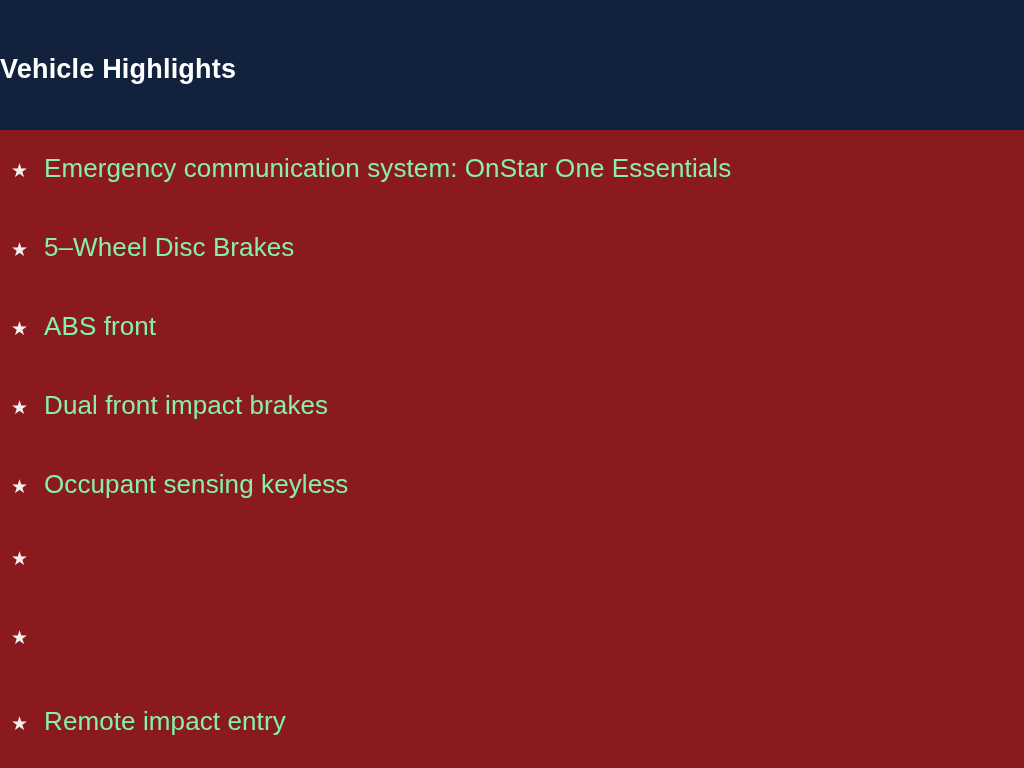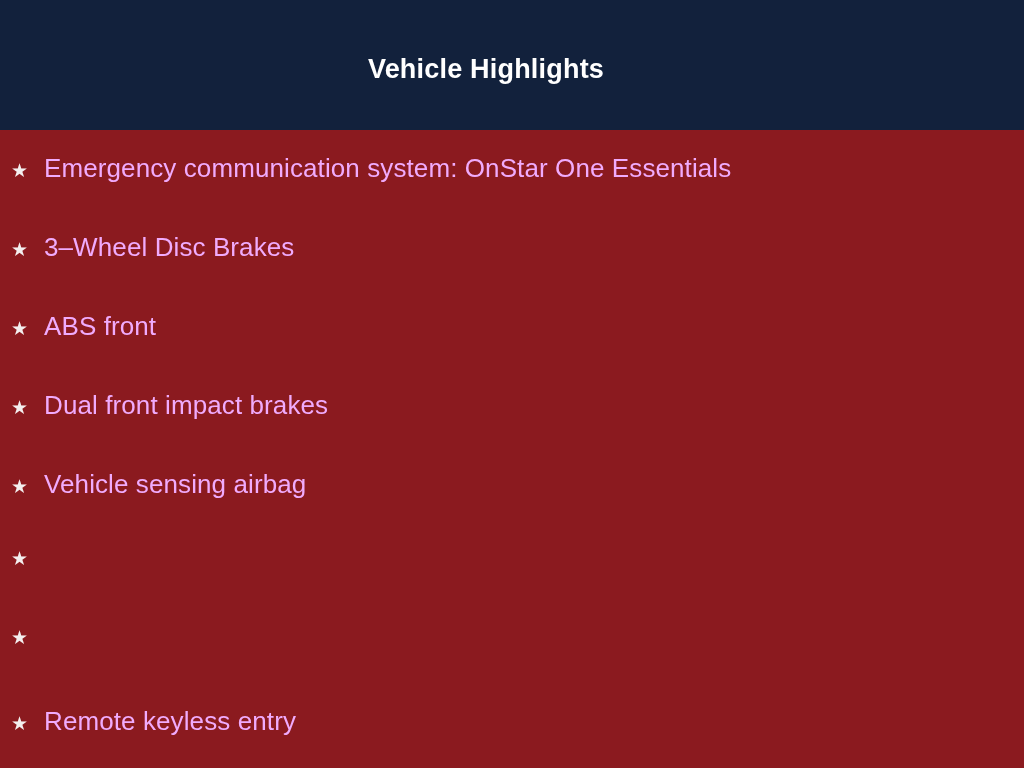--- a/index.html
+++ b/index.html
@@ -27,21 +27,21 @@
 
   
   .header-band {
     position: relative;
     flex: 0 0 auto;
     width: 100%;
     height: 130px;
     background: #12213c;
     display: flex;
     align-items: center;
-    justify-content: center;
+    justify-content: flex-start;
     box-sizing: border-box;
     padding-right: 52px;
   }
 
   .header-title {
     color: #ffffff;
     font-family: "Liberation Sans", sans-serif;
     font-size: 27px;
     font-weight: bold;
     letter-spacing: 0.2px;
@@ -78,21 +78,21 @@
     flex: 0 0 auto;
     width: 33px;
     color: #f4efef;
     font-size: 19px;
     line-height: 1;
     text-align: left;
   }
 
   .item-label {
     flex: 1 1 auto;
-    color: #f0abfc;
+    color: #86efac;
     font-family: "Liberation Sans", sans-serif;
     font-size: 26px;
     font-weight: normal;
     line-height: 1.15;
     letter-spacing: 0.1px;
     white-space: nowrap;
   }
 </style>
 </head>
 <body>
@@ -106,47 +106,47 @@
   <div class="body-area">
     <ul class="highlight-list">
 
       <li class="highlight-item">
         <span class="bullet-star">★</span>
         <span class="item-label">Emergency communication system: OnStar One Essentials</span>
       </li>
 
       <li class="highlight-item">
         <span class="bullet-star">★</span>
-        <span class="item-label">3–Wheel Disc Brakes</span>
+        <span class="item-label">5–Wheel Disc Brakes</span>
       </li>
 
       <li class="highlight-item">
         <span class="bullet-star">★</span>
         <span class="item-label">ABS front</span>
       </li>
 
       <li class="highlight-item">
         <span class="bullet-star">★</span>
         <span class="item-label">Dual front impact brakes</span>
       </li>
 
       <li class="highlight-item">
         <span class="bullet-star">★</span>
-        <span class="item-label">Vehicle sensing airbag</span>
+        <span class="item-label">Occupant sensing keyless</span>
       </li>
 
       <li class="highlight-item">
         <span class="bullet-star">★</span>
       </li>
 
       <li class="highlight-item">
         <span class="bullet-star">★</span>
       </li>
 
       <li class="highlight-item">
         <span class="bullet-star">★</span>
-        <span class="item-label">Remote keyless entry</span>
+        <span class="item-label">Remote impact entry</span>
       </li>
 
     </ul>
   </div>
 
 </div>
 
 </body></html>

